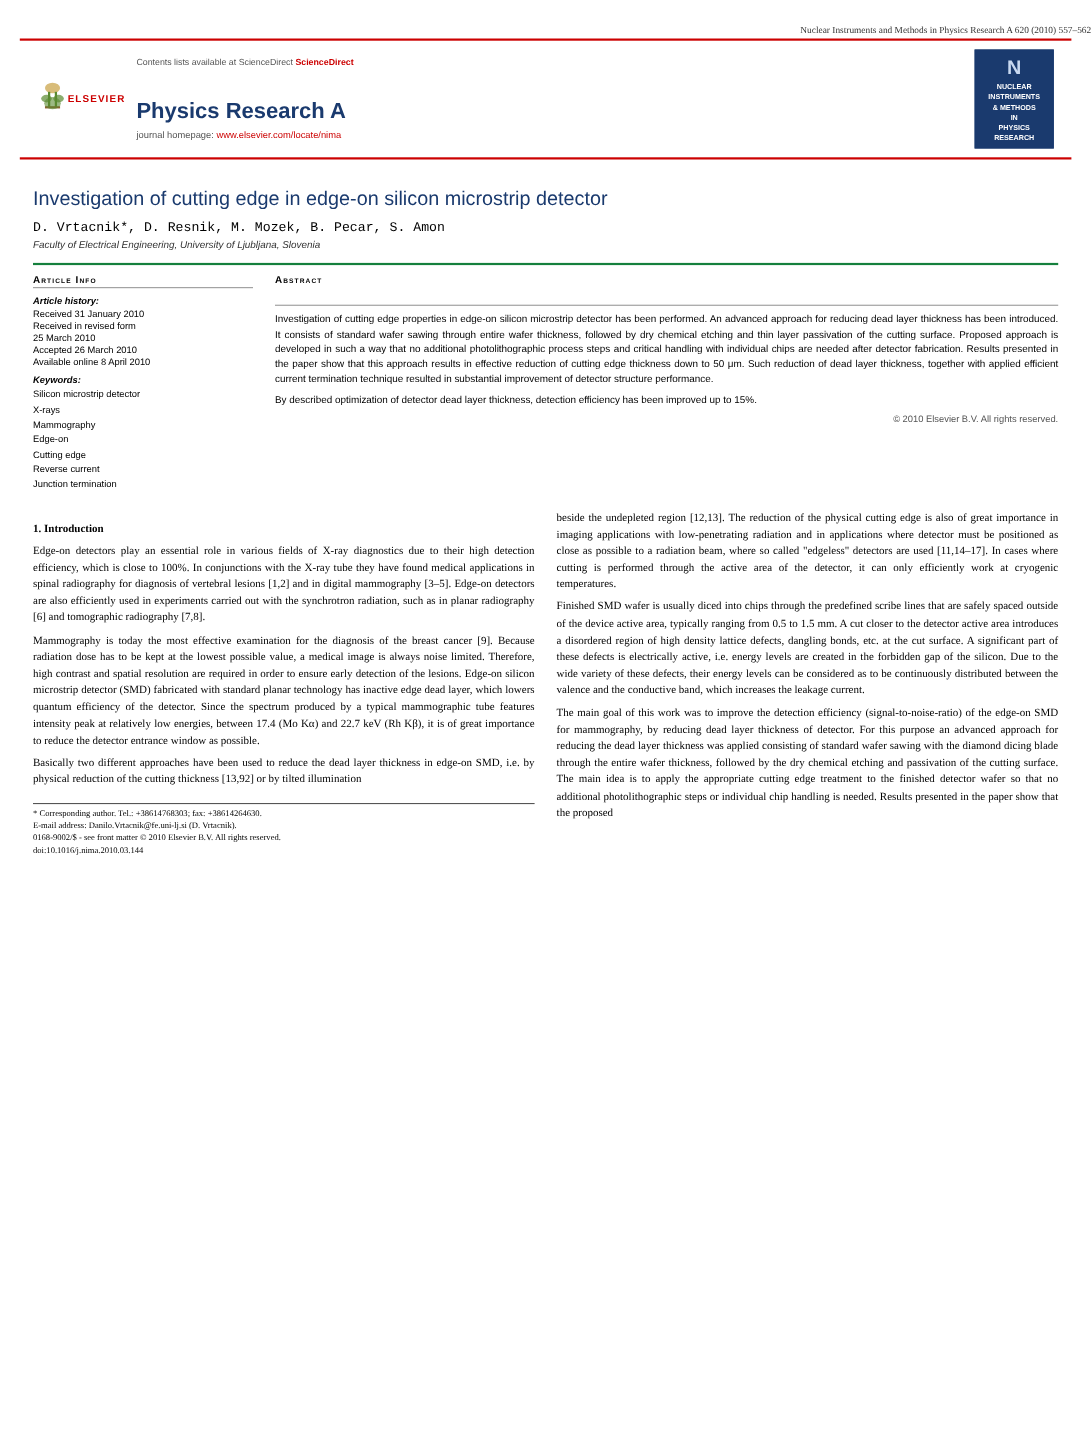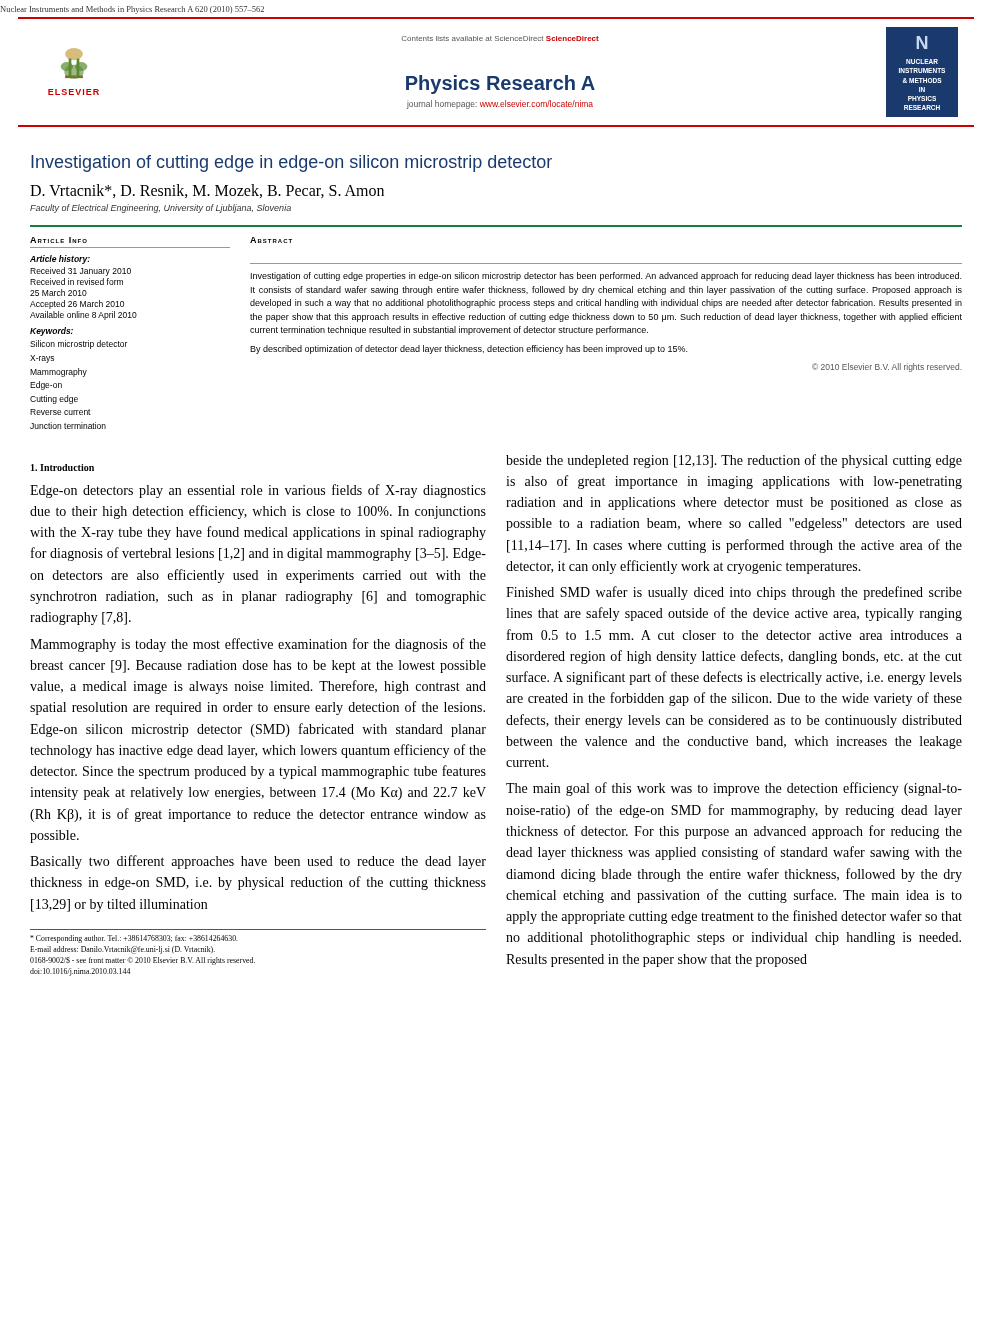--- a/index.html
+++ b/index.html
@@ -12,60 +12,60 @@
       min-height: 1323px;
     }
     .page-wrapper {
       width: 992px;
       min-height: 1323px;
       background: #fff;
       padding: 0;
     }
     
     .top-bar {
-      text-align: left;
+      text-align: right;
       font-size: 8.5px;
       color: #333;
-      padding: 4px 0 3px 0;
+      padding: 22px 0 3px 0;
       border-bottom: none;
     }
     
     .journal-header {
       display: flex;
       align-items: center;
       border-top: 2px solid #c00;
       border-bottom: 2px solid #c00;
       padding: 8px 16px;
       margin: 0 18px;
       gap: 10px;
     }
     .elsevier-logo {
       width: 80px;
       flex-shrink: 0;
     }
     .elsevier-logo-img {
       display: flex;
-      flex-direction: column;
+      flex-direction: row;
       align-items: center;
       text-align: center;
     }
     .elsevier-logo-img .logo-tree {
       width: 40px;
       height: 40px;
     }
     .elsevier-text {
       font-size: 9px;
       font-weight: bold;
       color: #c00;
       letter-spacing: 1px;
       font-family: Arial, sans-serif;
     }
     .journal-title-block {
       flex: 1;
-      text-align: center;
+      text-align: left;
     }
     .contents-line {
       font-size: 8px;
       color: #555;
       margin-bottom: 4px;
       font-family: Arial, sans-serif;
     }
     .journal-name {
       font-size: 20px;
       font-weight: bold;
@@ -99,23 +99,23 @@
     }
     .article-title {
       font-size: 18px;
       font-weight: normal;
       font-family: Arial, sans-serif;
       color: #1a3a6e;
       margin: 14px 0 8px 0;
       line-height: 1.3;
     }
     .article-authors {
-      font-size: 16px;
+      font-size: 12px;
       margin-bottom: 3px;
-      font-family: Liberation Serif, serif;
+      font-family: Liberation Mono, monospace;
     }
     .article-affiliation {
       font-size: 9px;
       font-style: italic;
       color: #333;
       margin-bottom: 12px;
       font-family: Arial, sans-serif;
     }
 
     
@@ -197,21 +197,21 @@
       line-height: 1.52;
       text-align: justify;
     }
     .section-heading {
       font-size: 10px;
       font-weight: bold;
       font-family: Liberation Serif, serif;
       margin: 10px 0 5px 0;
     }
     .body-text {
-      font-size: 14px;
+      font-size: 10px;
       line-height: 1.52;
       text-align: justify;
       margin-bottom: 5px;
     }
     .footnote-area {
       border-top: 1px solid #555;
       margin-top: 14px;
       padding-top: 4px;
       font-size: 7.8px;
       line-height: 1.4;
@@ -313,21 +313,21 @@
       </div>
     </div>
 
     <div class="body-columns">
 
       <div class="body-col">
         <div class="section-heading">1.  Introduction</div>
 
         <p class="body-text">Edge-on detectors play an essential role in various fields of X-ray diagnostics due to their high detection efficiency, which is close to 100%. In conjunctions with the X-ray tube they have found medical applications in spinal radiography for diagnosis of vertebral lesions [1,2] and in digital mammography [3–5]. Edge-on detectors are also efficiently used in experiments carried out with the synchrotron radiation, such as in planar radiography [6] and tomographic radiography [7,8].</p>
         <p class="body-text">Mammography is today the most effective examination for the diagnosis of the breast cancer [9]. Because radiation dose has to be kept at the lowest possible value, a medical image is always noise limited. Therefore, high contrast and spatial resolution are required in order to ensure early detection of the lesions. Edge-on silicon microstrip detector (SMD) fabricated with standard planar technology has inactive edge dead layer, which lowers quantum efficiency of the detector. Since the spectrum produced by a typical mammographic tube features intensity peak at relatively low energies, between 17.4 (Mo Kα) and 22.7 keV (Rh Kβ), it is of great importance to reduce the detector entrance window as possible.</p>
-        <p class="body-text">Basically two different approaches have been used to reduce the dead layer thickness in edge-on SMD, i.e. by physical reduction of the cutting thickness [13,29] or by tilted illumination</p>
+        <p class="body-text">Basically two different approaches have been used to reduce the dead layer thickness in edge-on SMD, i.e. by physical reduction of the cutting thickness [13,92] or by tilted illumination</p>
 
         <div class="footnote-area">
           <div>* Corresponding author. Tel.: +38614768303; fax: +38614264630.</div>
           <div>E-mail address: Danilo.Vrtacnik@fe.uni-lj.si (D. Vrtacnik).</div>
           <div>0168-9002/$ - see front matter © 2010 Elsevier B.V. All rights reserved.</div>
           <div>doi:10.1016/j.nima.2010.03.144</div>
         </div>
       </div>
 
       <div class="body-col">

